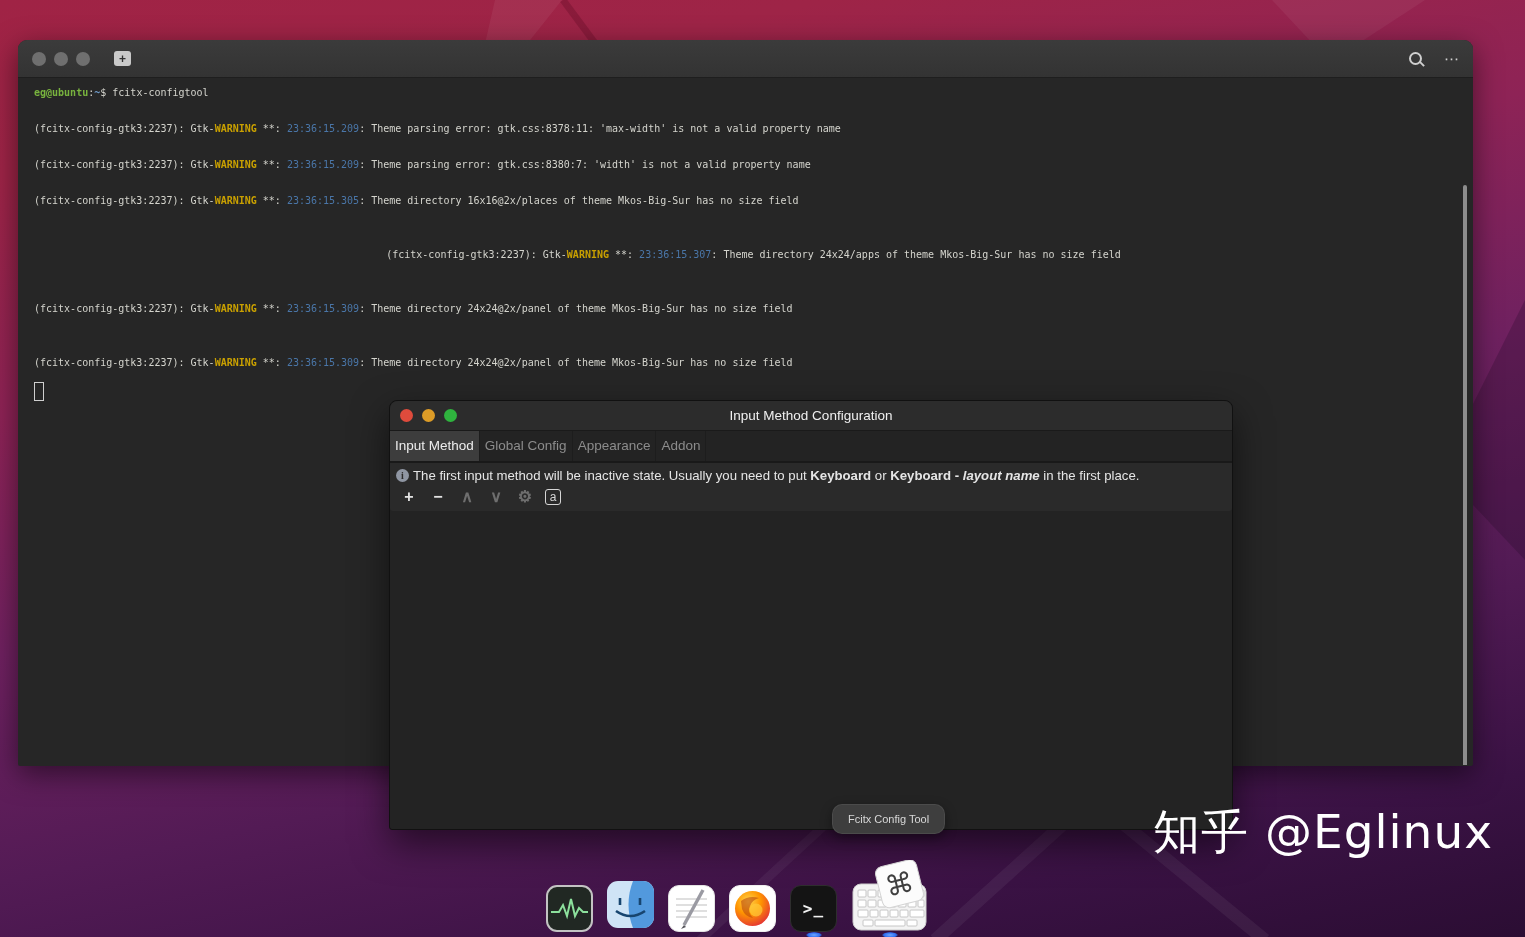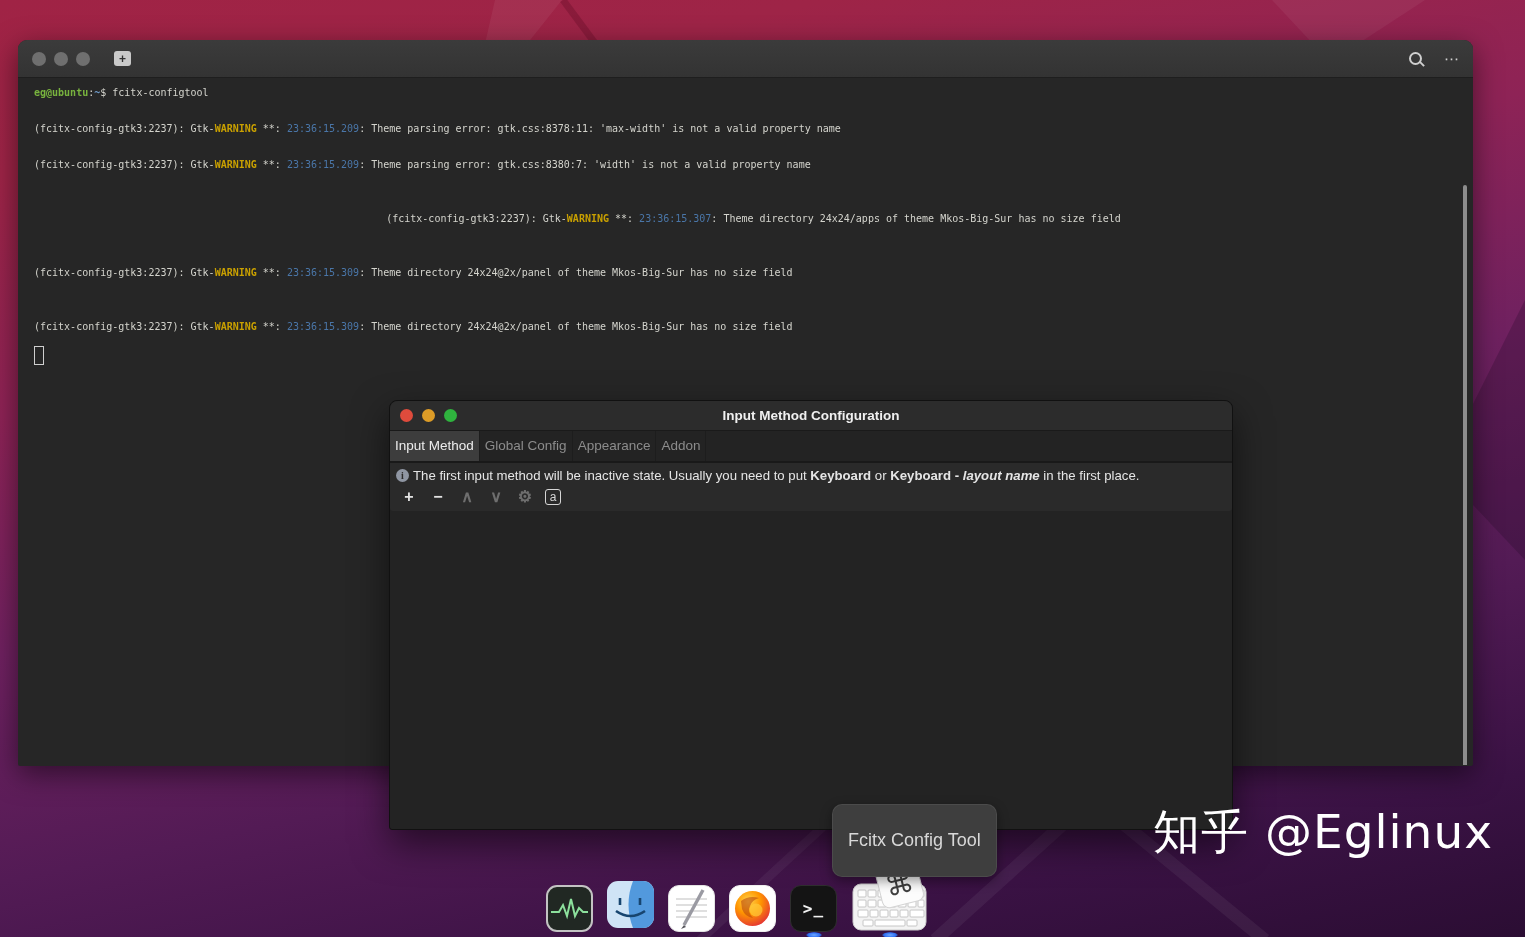--- a/index.html
+++ b/index.html
@@ -62,21 +62,21 @@
   .dlg-titlebar {
     height:30px; background:#2c2c2c; border-radius:8px 8px 0 0;
     border-bottom:1px solid #1a1a1a; position:relative;
     display:flex; align-items:center; justify-content:center;
   }
   .dlg-dots { position:absolute; left:10px; display:flex; gap:9px; }
   .dlg-dot { width:13px; height:13px; border-radius:50%; }
   .dot-close { background:#de4b3c; }
   .dot-min   { background:#dd9c27; }
   .dot-max   { background:#2fb33e; }
-  .dlg-title { font-weight:bold; font-size:13.5px; color:#f0f0f0; }
+  .dlg-title { font-weight:normal; font-size:13.5px; color:#f0f0f0; }
 
   .dlg-tabs { height:31px; background:#232323; border-bottom:1px solid #191919; display:flex; }
   .tab {
     padding:0 5px; line-height:30px; color:#8c8c8c; font-size:13.5px;
     border-right:1px solid #1d1d1d;
   }
   .tab.active { background:#3d3d3d; color:#ededed; }
 
   .dlg-list { height:318px; padding:5px 5px; background:#232323; }
   .im-row {
@@ -102,21 +102,21 @@
   .tb-btn.disabled { color:#6e6e6e; }
   .tb-btn.boxed {
     font-weight:normal; font-size:12px; width:16px; height:16px; line-height:14px;
     border:1.5px solid #d6d6d6; border-radius:3px; color:#d6d6d6;
   }
 
   
   .tooltip {
     position:absolute; left:832px; top:804px; z-index:20;
     background:#3e3e3e; border:1px solid rgba(255,255,255,.07); border-radius:10px;
-    padding:25px 15px; color:#d8d8d8; font-size:18px;
+    padding:8px 15px; color:#d8d8d8; font-size:11px;
     box-shadow:0 4px 12px rgba(0,0,0,.4);
   }
 
   
   .dock { position:absolute; left:546px; bottom:5px; display:flex; align-items:flex-end; gap:14px; z-index:6; }
   .dock-item { position:relative; }
   .dock-icon { width:47px; height:47px; border-radius:11px; display:flex; align-items:center; justify-content:center; }
   .icon-monitor { background:#212823; border:2px solid #c3c3c3; }
   .icon-notes { background:#fff; border:1px solid #e2e2e2; }
   .icon-firefox { background:#fff; border:1px solid #eee; }
@@ -160,20 +160,21 @@
       <span class="term-header-right">
         <span class="search-glyph"></span>
         <span class="hdr-icon">⋯</span>
       </span>
     </div>
     <div class="term-body">
       <div class="term-line"><span class="seg-user">eg@ubuntu</span><span>:</span><span class="seg-path">~</span><span>$ </span><span>fcitx-configtool</span></div>
       <div>
           <div class="term-line" style="margin-top: 18px;"><span>(fcitx-config-gtk3:2237): Gtk-</span><span class="seg-warn">WARNING</span><span> **: </span><span class="seg-time">23:36:15.209</span><span>: Theme parsing error: gtk.css:8378:11: 'max-width' is not a valid property name</span></div>
           <div class="term-line" style="margin-top: 18px;"><span>(fcitx-config-gtk3:2237): Gtk-</span><span class="seg-warn">WARNING</span><span> **: </span><span class="seg-time">23:36:15.209</span><span>: Theme parsing error: gtk.css:8380:7: 'width' is not a valid property name</span></div>
+          <div class="term-line" style="margin-top: 18px;"><span>(fcitx-config-gtk3:2237): Gtk-</span><span class="seg-warn">WARNING</span><span> **: </span><span class="seg-time">23:36:15.305</span><span>: Theme directory 16x16@2x/places of theme Mkos-Big-Sur has no size field</span></div>
           <div class="term-line" style="margin-top: 36px; text-align: center;"><span>(fcitx-config-gtk3:2237): Gtk-</span><span class="seg-warn">WARNING</span><span> **: </span><span class="seg-time">23:36:15.307</span><span>: Theme directory 24x24/apps of theme Mkos-Big-Sur has no size field</span></div>
           <div class="term-line" style="margin-top: 36px;"><span>(fcitx-config-gtk3:2237): Gtk-</span><span class="seg-warn">WARNING</span><span> **: </span><span class="seg-time">23:36:15.309</span><span>: Theme directory 24x24@2x/panel of theme Mkos-Big-Sur has no size field</span></div>
           <div class="term-line" style="margin-top: 36px;"><span>(fcitx-config-gtk3:2237): Gtk-</span><span class="seg-warn">WARNING</span><span> **: </span><span class="seg-time">23:36:15.309</span><span>: Theme directory 24x24@2x/panel of theme Mkos-Big-Sur has no size field</span></div>
         </div>
       <div class="term-cursor"></div>
       <div class="term-scrollbar"></div>
     </div>
   </div>
 
   <div class="dialog">

